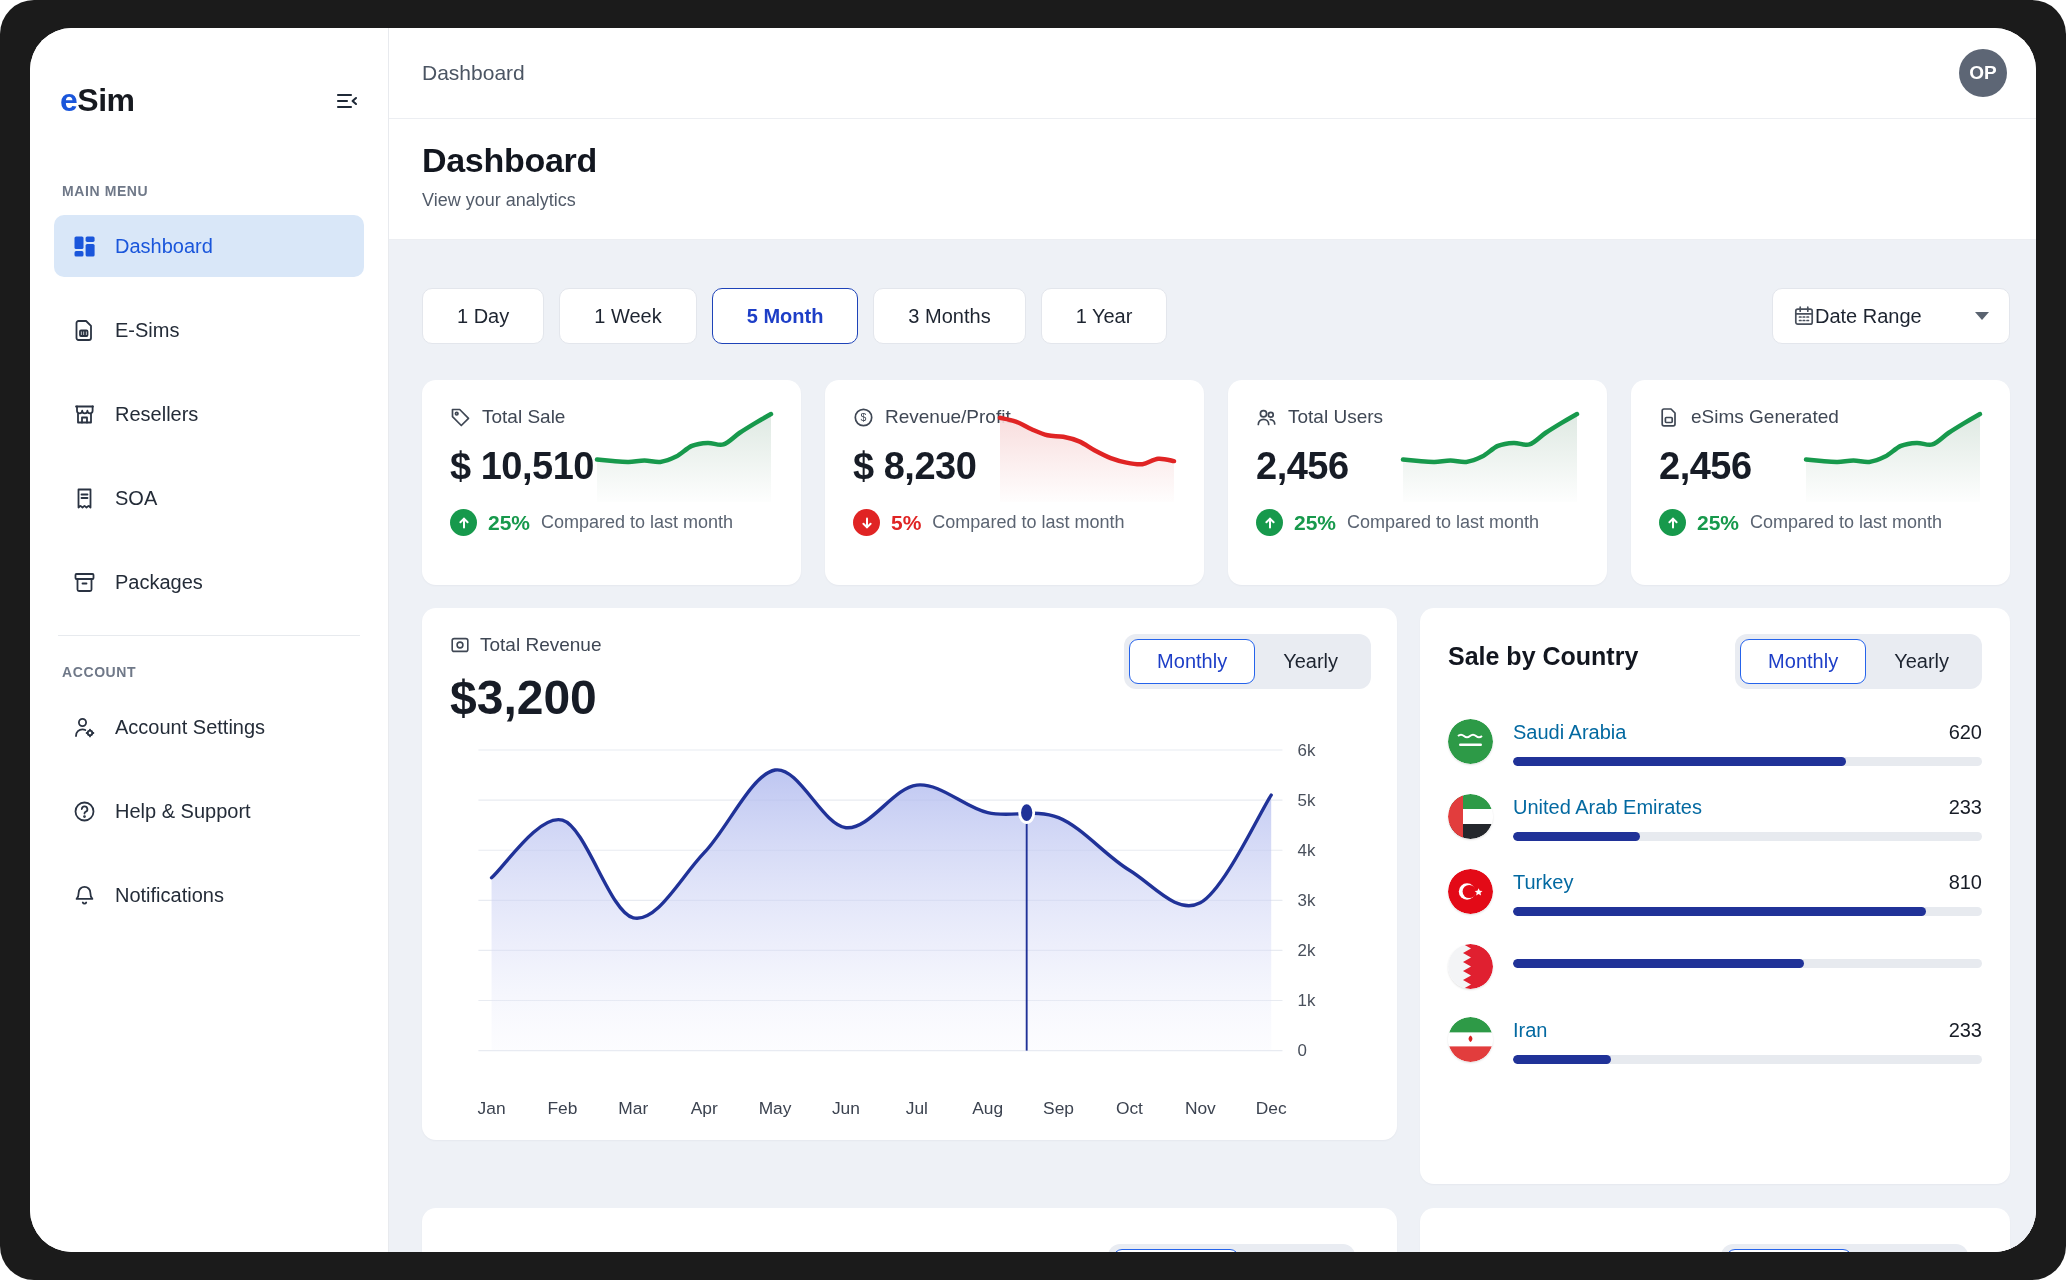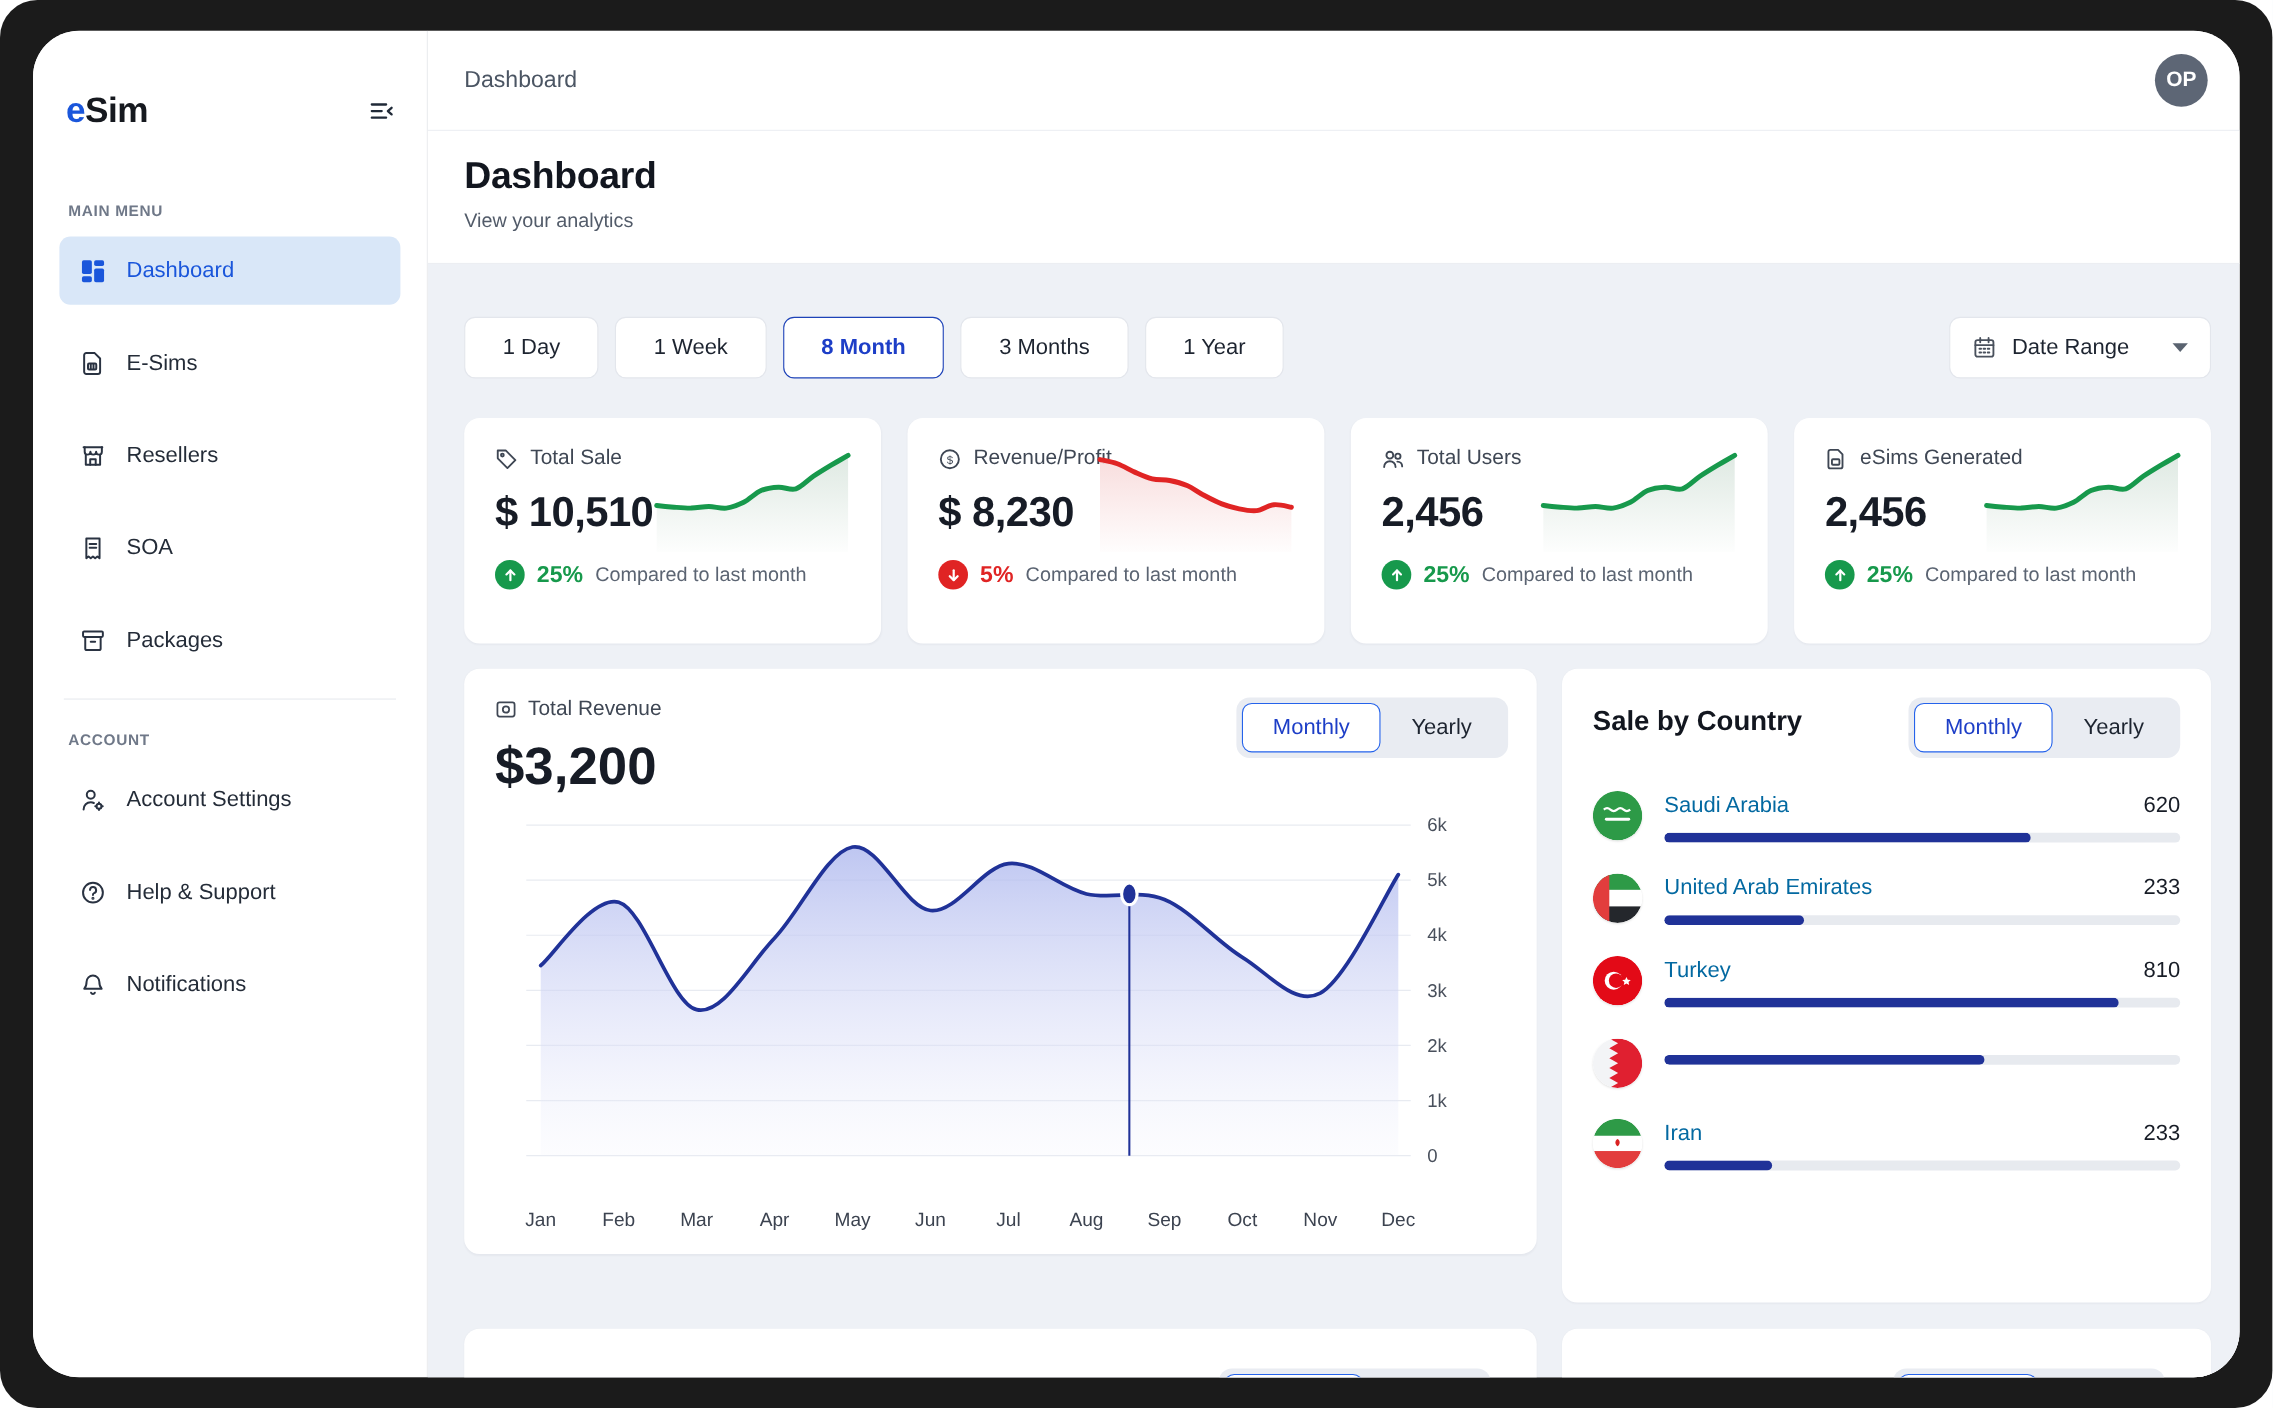--- a/index.html
+++ b/index.html
@@ -28,21 +28,21 @@
   .page-head { padding:22px 33px 28px 33px; border-bottom:1px solid #eceef2; background:#fff; }
   .page-title { font-size:34px; font-weight:700; color:#12161f; letter-spacing:-0.3px; }
   .page-sub { margin-top:10px; font-size:18px; color:#525b69; }
 
   .content { flex:1; background:#eef1f6; padding:48px 26px 0 33px; overflow:visible; }
 
   
   .filter-row { display:flex; align-items:center; }
   .range-btn { height:56px; padding:0 34px; margin-right:15px; background:#fff; border:1px solid #e3e6ec; border-radius:10px; font-size:20px; color:#1d2430; display:flex; align-items:center; cursor:pointer; font-family:inherit; }
   .range-btn.active { border:1.6px solid #1e43b8; color:#1d3ec7; font-weight:600; }
-  .date-range { margin-left:auto; height:56px; min-width:238px; background:#fff; border:1px solid #e3e6ec; border-radius:10px; display:flex; align-items:center; gap:14px; padding:0 20px; cursor:pointer; }
+  .date-range { margin-left:auto; height:56px; min-width:238px; background:#fff; border:1px solid #e3e6ec; border-radius:10px; display:flex; align-items:center; padding:0 20px; cursor:pointer; }
   .date-range .dlabel { font-size:20px; color:#1d2430; }
   .caret { margin-left:auto; width:0; height:0; border-left:7px solid transparent; border-right:7px solid transparent; border-top:8px solid #5a6370; }
 
   
   .stats-row { display:flex; gap:24px; margin-top:36px; }
   .stat-card { flex:1; height:205px; background:#fff; border-radius:14px; padding:26px 28px; position:relative; box-shadow:0 1px 2px rgba(16,24,40,0.04); }
   .stat-label { display:flex; align-items:center; gap:11px; font-size:19px; color:#3f4754; }
   .stat-label .sicon { color:#3f4754; display:flex; }
   .stat-value { margin-top:17px; font-size:38px; font-weight:700; color:#171c26; letter-spacing:-0.5px; }
   .stat-delta { margin-top:21px; display:flex; align-items:center; gap:11px; }
@@ -208,21 +208,21 @@
     <div class="page-head">
       <div class="page-title">Dashboard</div>
       <div class="page-sub">View your analytics</div>
     </div>
 
     <div class="content">
 
       <div class="filter-row">
         <button class="range-btn">1 Day</button>
         <button class="range-btn">1 Week</button>
-        <button class="range-btn active">8 Month</button>
+        <button class="range-btn active">5 Month</button>
         <button class="range-btn">3 Months</button>
         <button class="range-btn">1 Year</button>
         <div class="date-range">
           <span>
             <svg width="22" height="22" viewBox="0 0 22 22" fill="none" stroke="#49505c" stroke-width="1.7" stroke-linecap="round">
                   <rect x="2.8" y="4.2" width="16.4" height="15" rx="2"></rect>
                   <path d="M2.8 8.8h16.4"></path>
                   <path d="M7.2 2.2v4M14.8 2.2v4"></path>
                   <path d="M6.5 12h1.5M10.2 12h1.5M14 12h1.5M6.5 15.5h1.5M10.2 15.5h1.5M14 15.5h1.5"></path>
                 </svg>

